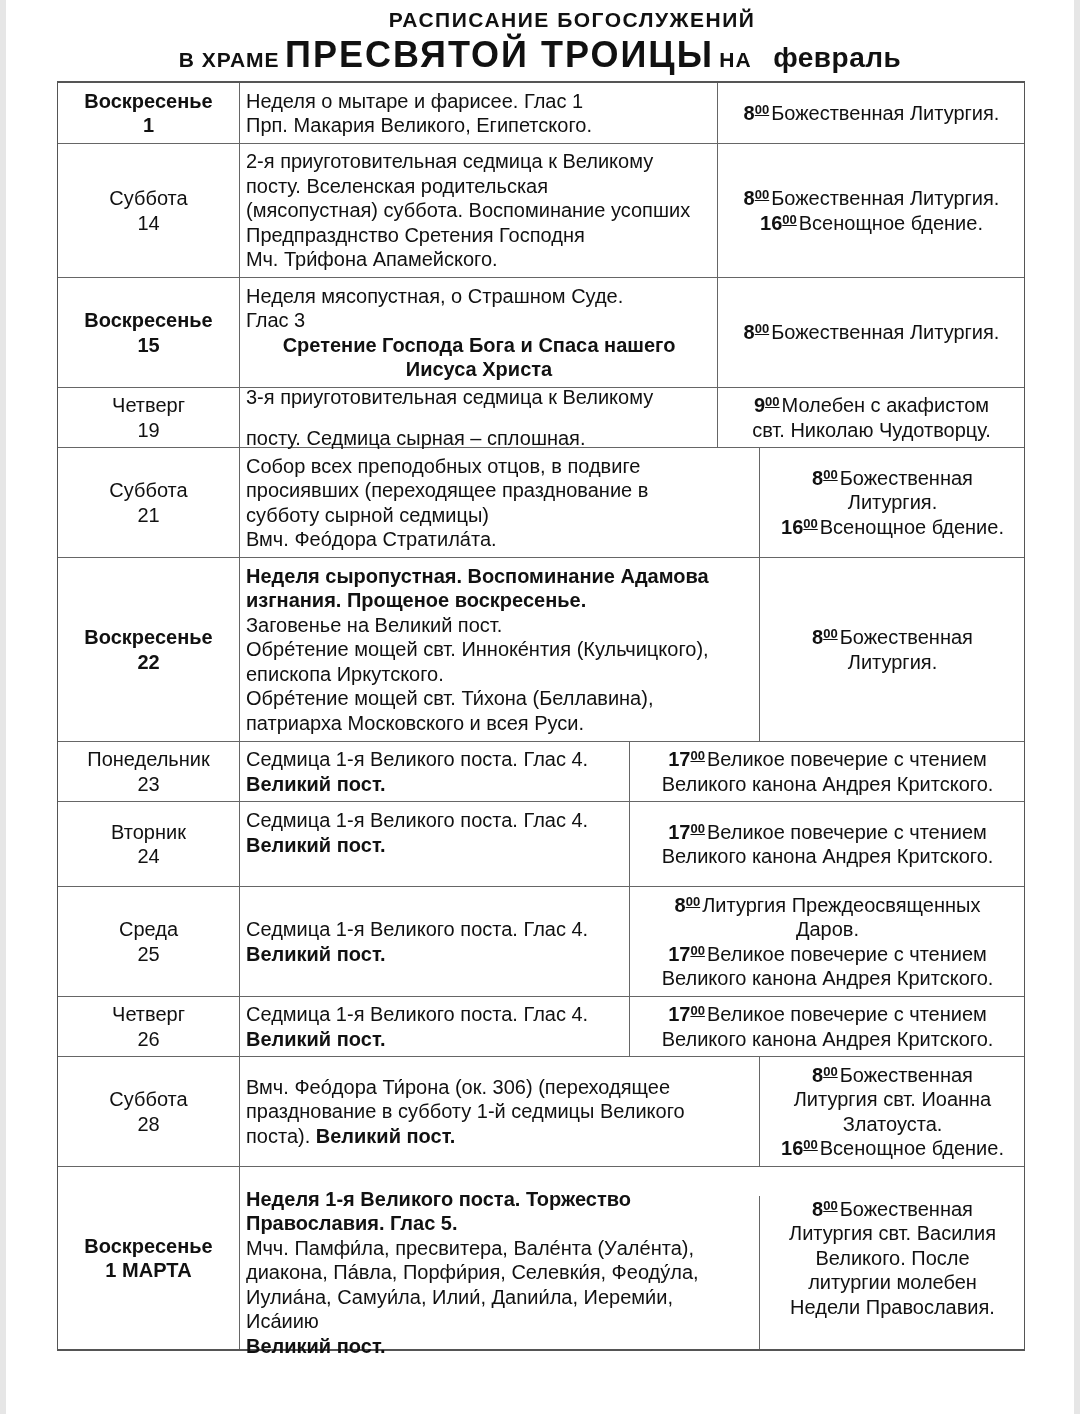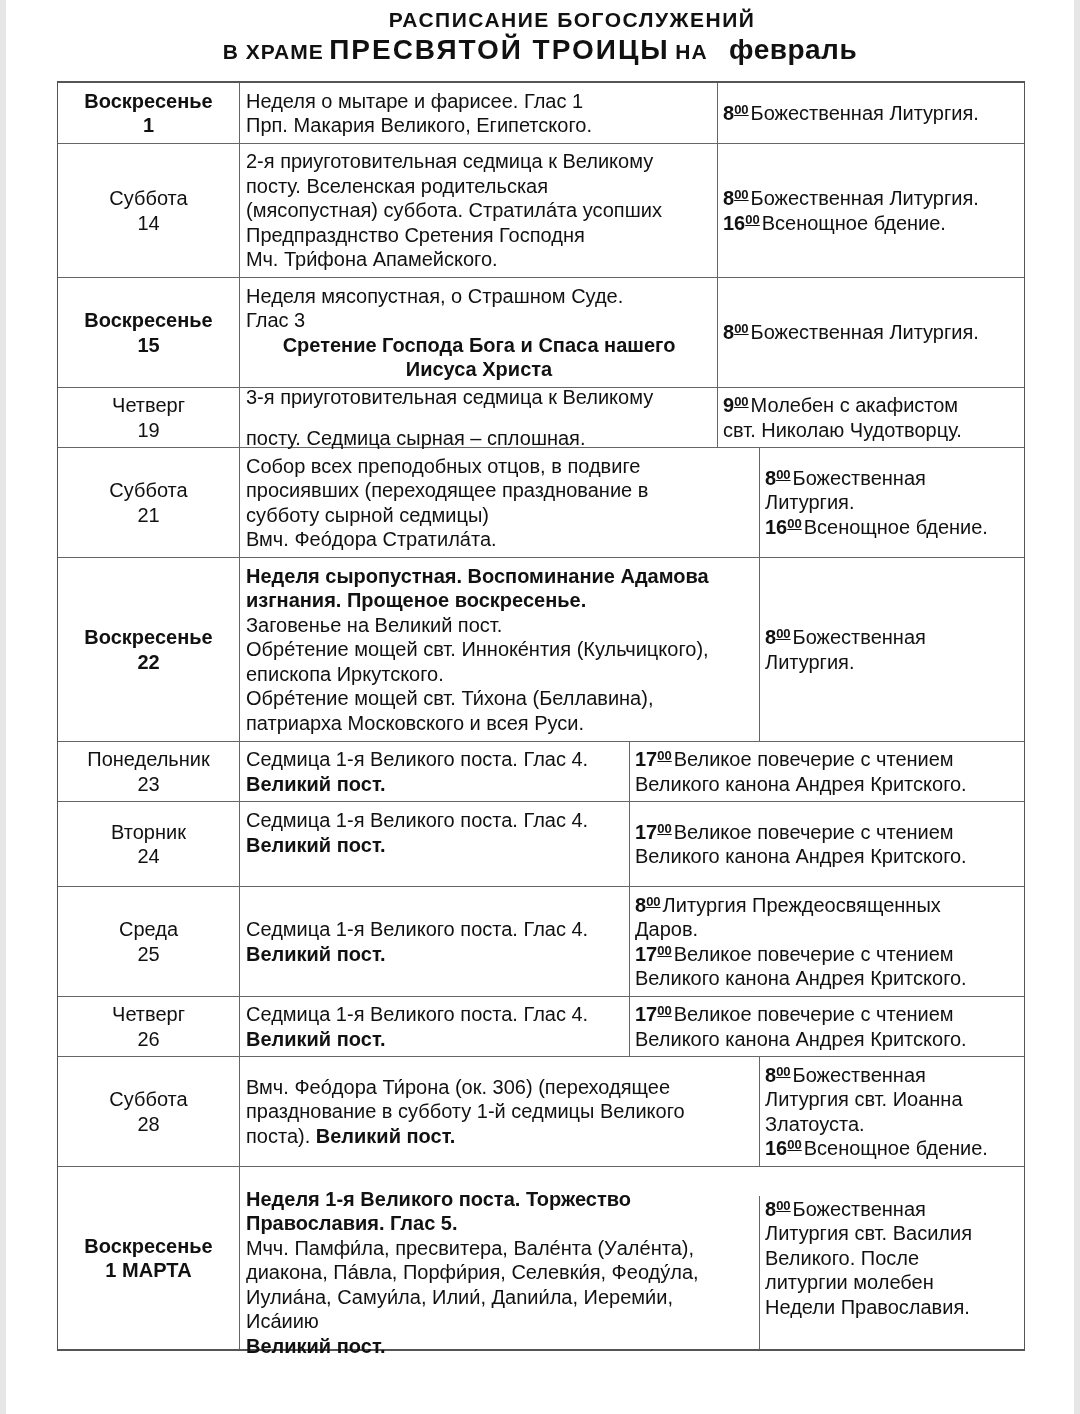--- a/index.html
+++ b/index.html
@@ -11,29 +11,29 @@
   .edge-r { position: absolute; right: 0; top: 0; width: 6px; height: 1414px; background: #e6e6e6; }
   .title1 {
     position: absolute; top: 8px; left: 0; width: 1080px; text-align: center;
     font-weight: bold; font-size: 21px; letter-spacing: 1.5px; margin-left: 32px;
   }
   .title2 {
     position: absolute; top: 34px; left: 0; width: 1080px; text-align: center;
     font-weight: bold; letter-spacing: 1px;
   }
   .title2 .sm { font-size: 21px; }
-  .title2 .lg { font-size: 28px; letter-spacing: 2px; }
+  .title2 .lg { font-size: 36px; letter-spacing: 2px; }
   .title2 .mo { font-size: 28px; letter-spacing: 0.5px; margin-left: 16px; }
   .table { position: absolute; left: 57px; top: 81px; width: 966px; border-top: 2px solid #555; border-bottom: 2px solid #555; border-left: 1.5px solid #555; border-right: 1.5px solid #555; }
   .row { display: flex; border-top: 1.5px solid #666; box-sizing: border-box; }
   .row:first-child { border-top: none; }
   .cell { box-sizing: border-box; font-size: 20px; line-height: 24.5px; display: flex; flex-direction: column; justify-content: center; }
   .c1 { width: 182px; text-align: right; align-items: center; border-right: 1.5px solid #666; }
   .c2 { padding: 0 5px 0 6px; border-right: 1.5px solid #666; }
-  .c3 { padding: 0 4px 0 5px; flex: 1; }
+  .c3 { padding: 0 4px 0 5px; flex: 1; text-align: center; }
   .c2.top { justify-content: flex-start; padding-top: 6px; }
   .b { font-weight: bold; }
   .center { text-align: center; }
   .t { font-weight: bold; }
   .sup { font-weight: bold; font-size: 13px; text-decoration: underline; vertical-align: 6px; line-height: 0; margin-right: 2px; }
 </style>
 </head>
 <body>
 
 <div class="edge-l"></div>
@@ -62,21 +62,21 @@
       </div>
     </div>
     <div class="row" style="height: 134px;">
       <div class="cell c1">
         <div>Суббота</div>
         <div>14</div>
       </div>
       <div class="cell c2" style="width: 478px;">
         <div>2-я приуготовительная седмица к Великому</div>
         <div>посту. Вселенская родительская</div>
-        <div>(мясопустная) суббота. Стратилáта усопших</div>
+        <div>(мясопустная) суббота. Воспоминание усопших</div>
         <div>Предпразднство Сретения Господня</div>
         <div>Мч. Три́фона Апамейского.</div>
       </div>
       <div class="cell c3">
         <div><span class="t">8</span><span class="sup">00</span><span>Божественная Литургия.</span></div>
         <div><span class="t">16</span><span class="sup">00</span><span>Всенощное бдение.</span></div>
       </div>
     </div>
     <div class="row" style="height: 110px;">
       <div class="cell c1">

